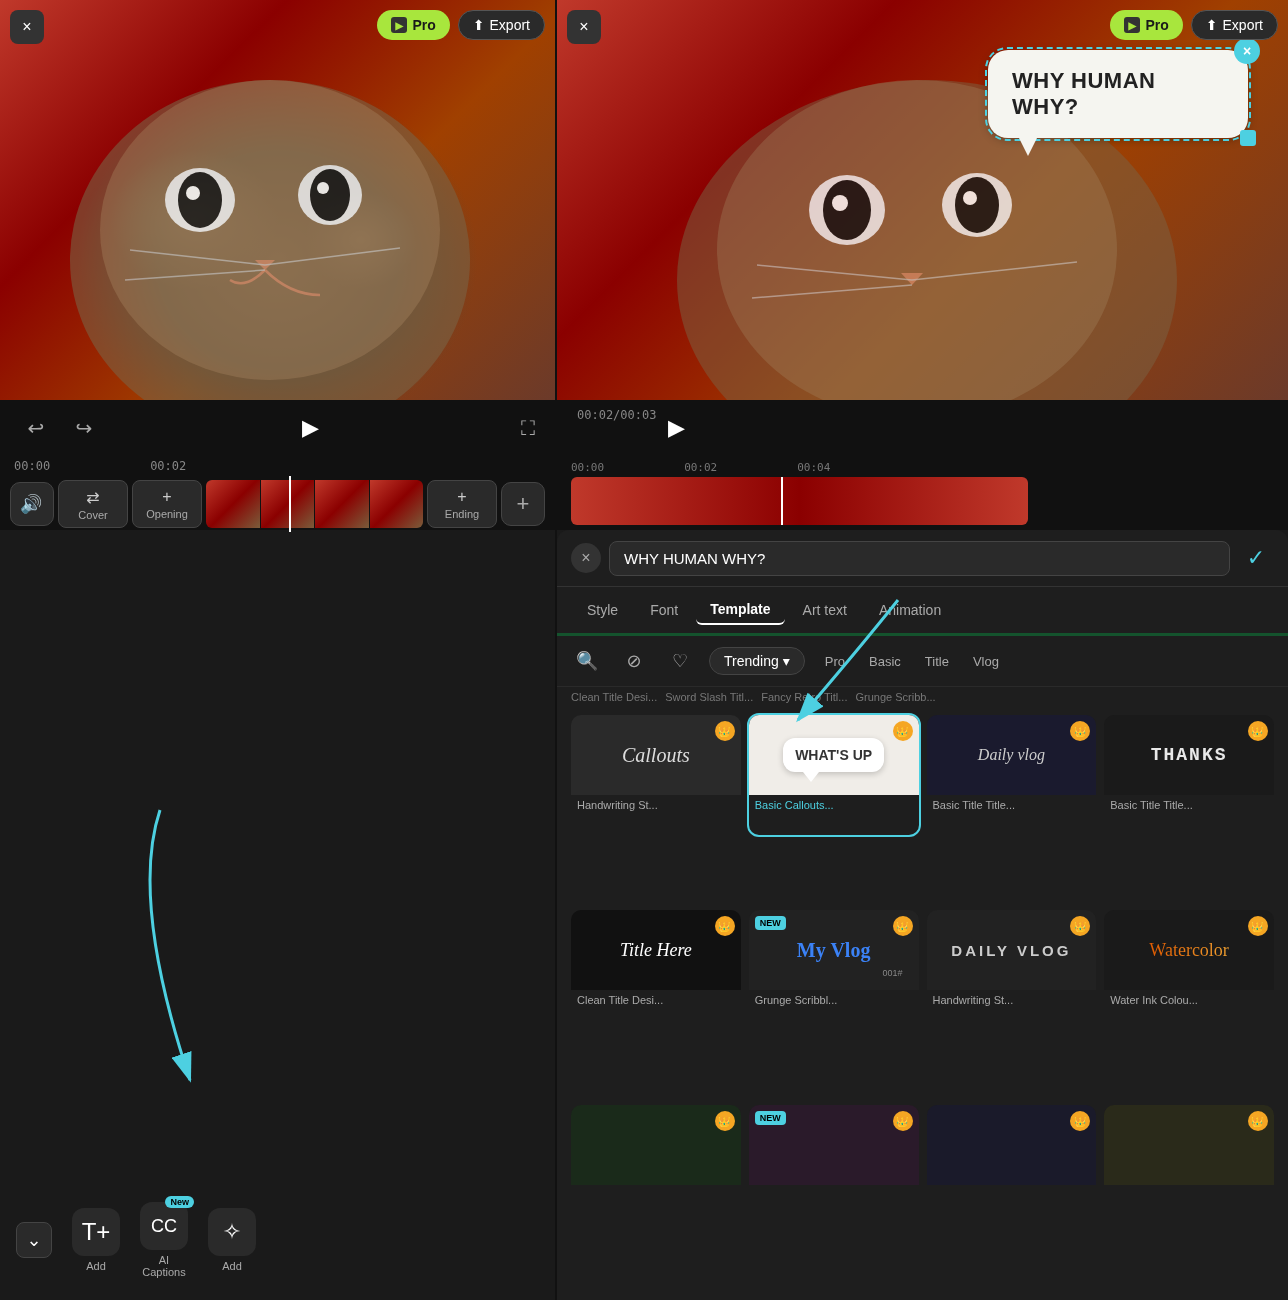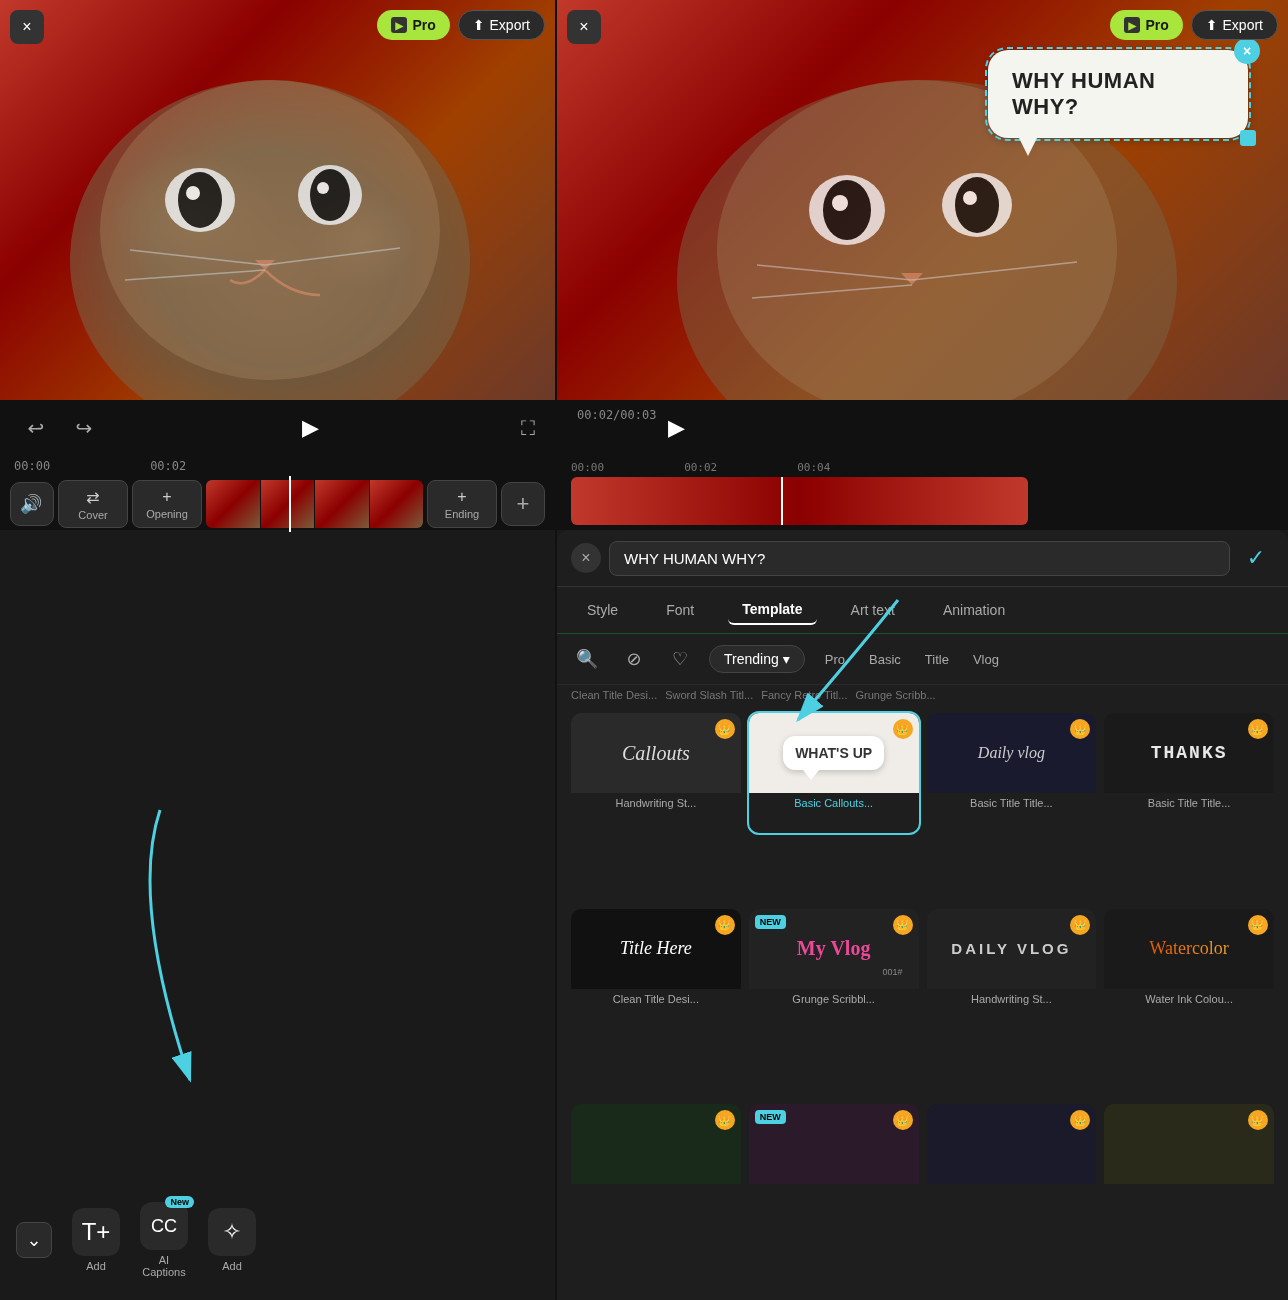--- a/index.html
+++ b/index.html
@@ -397,22 +397,22 @@
       color: #4dd0e1;
       font-size: 22px;
       cursor: pointer;
       flex-shrink: 0;
     }
 
     
     .tab-bar {
       display: flex;
       padding: 8px 16px;
-      gap: 20px;
-      border-bottom: 1px solid #14532d;
+      gap: 4px;
+      border-bottom: 3px solid #14532d;
     }
     .tab {
       padding: 6px 14px;
       font-size: 14px;
       color: #aaa;
       cursor: pointer;
       border-radius: 6px;
       border: none;
       background: none;
     }
@@ -490,21 +490,21 @@
       height: 80px;
       display: flex;
       align-items: center;
       justify-content: center;
       position: relative;
     }
     .template-label {
       padding: 4px 6px;
       font-size: 11px;
       color: #aaa;
-      text-align: center;
+      text-align: left;
       white-space: nowrap;
       overflow: hidden;
       text-overflow: ellipsis;
       background: #1e1e1e;
     }
     .crown-badge {
       position: absolute;
       top: 6px;
       right: 6px;
       width: 20px;
@@ -898,21 +898,21 @@
               <div class="crown-badge">👑</div>
               <span style="font-family:serif;color:#fff;font-size:18px;font-style:italic;">Title Here</span>
             </div>
             <div class="template-label">Clean Title Desi...</div>
           </div>
 
           <div class="template-item">
             <div class="template-bg tmpl-my-vlog">
               <div class="crown-badge">👑</div>
               <div class="new-tag">NEW</div>
-              <span style="font-family:cursive;color:#ec4899;font-size:20px;font-weight:700;">My Vlog</span>
+              <span style="font-family:cursive;color:#3b82f6;font-size:20px;font-weight:700;">My Vlog</span>
               <span style="position:absolute;bottom:12px;right:16px;font-size:9px;color:#888;">001#</span>
             </div>
             <div class="template-label">Grunge Scribbl...</div>
           </div>
 
           <div class="template-item">
             <div class="template-bg tmpl-daily-vlog-2">
               <div class="crown-badge">👑</div>
               <span style="color:#ccc;font-size:15px;font-weight:700;letter-spacing:3px;text-transform:uppercase;">DAILY VLOG</span>
             </div>

